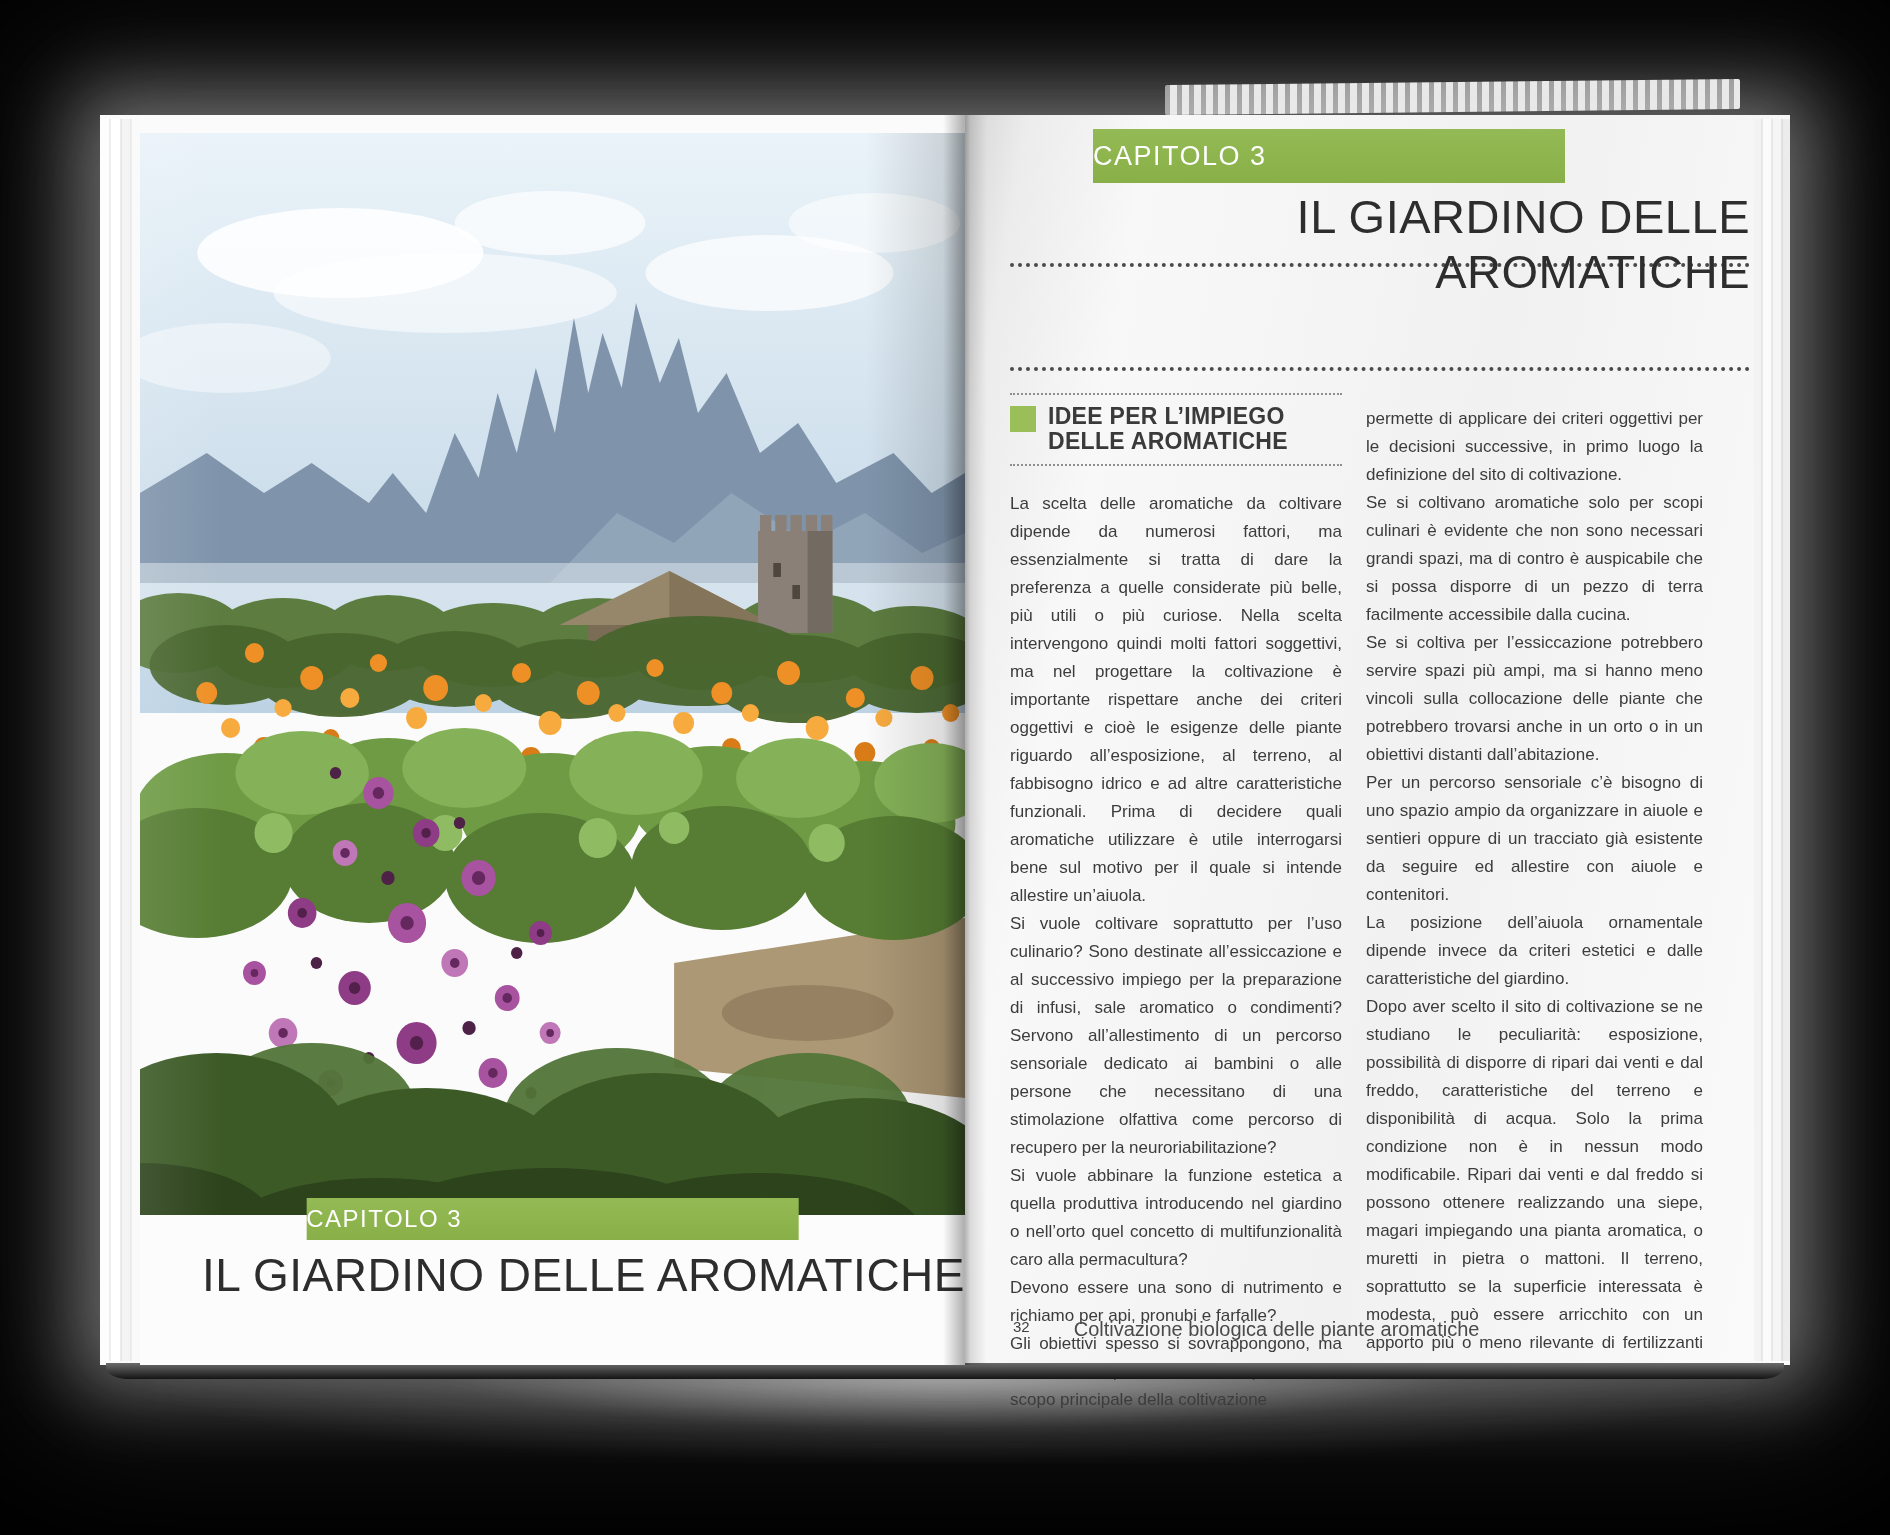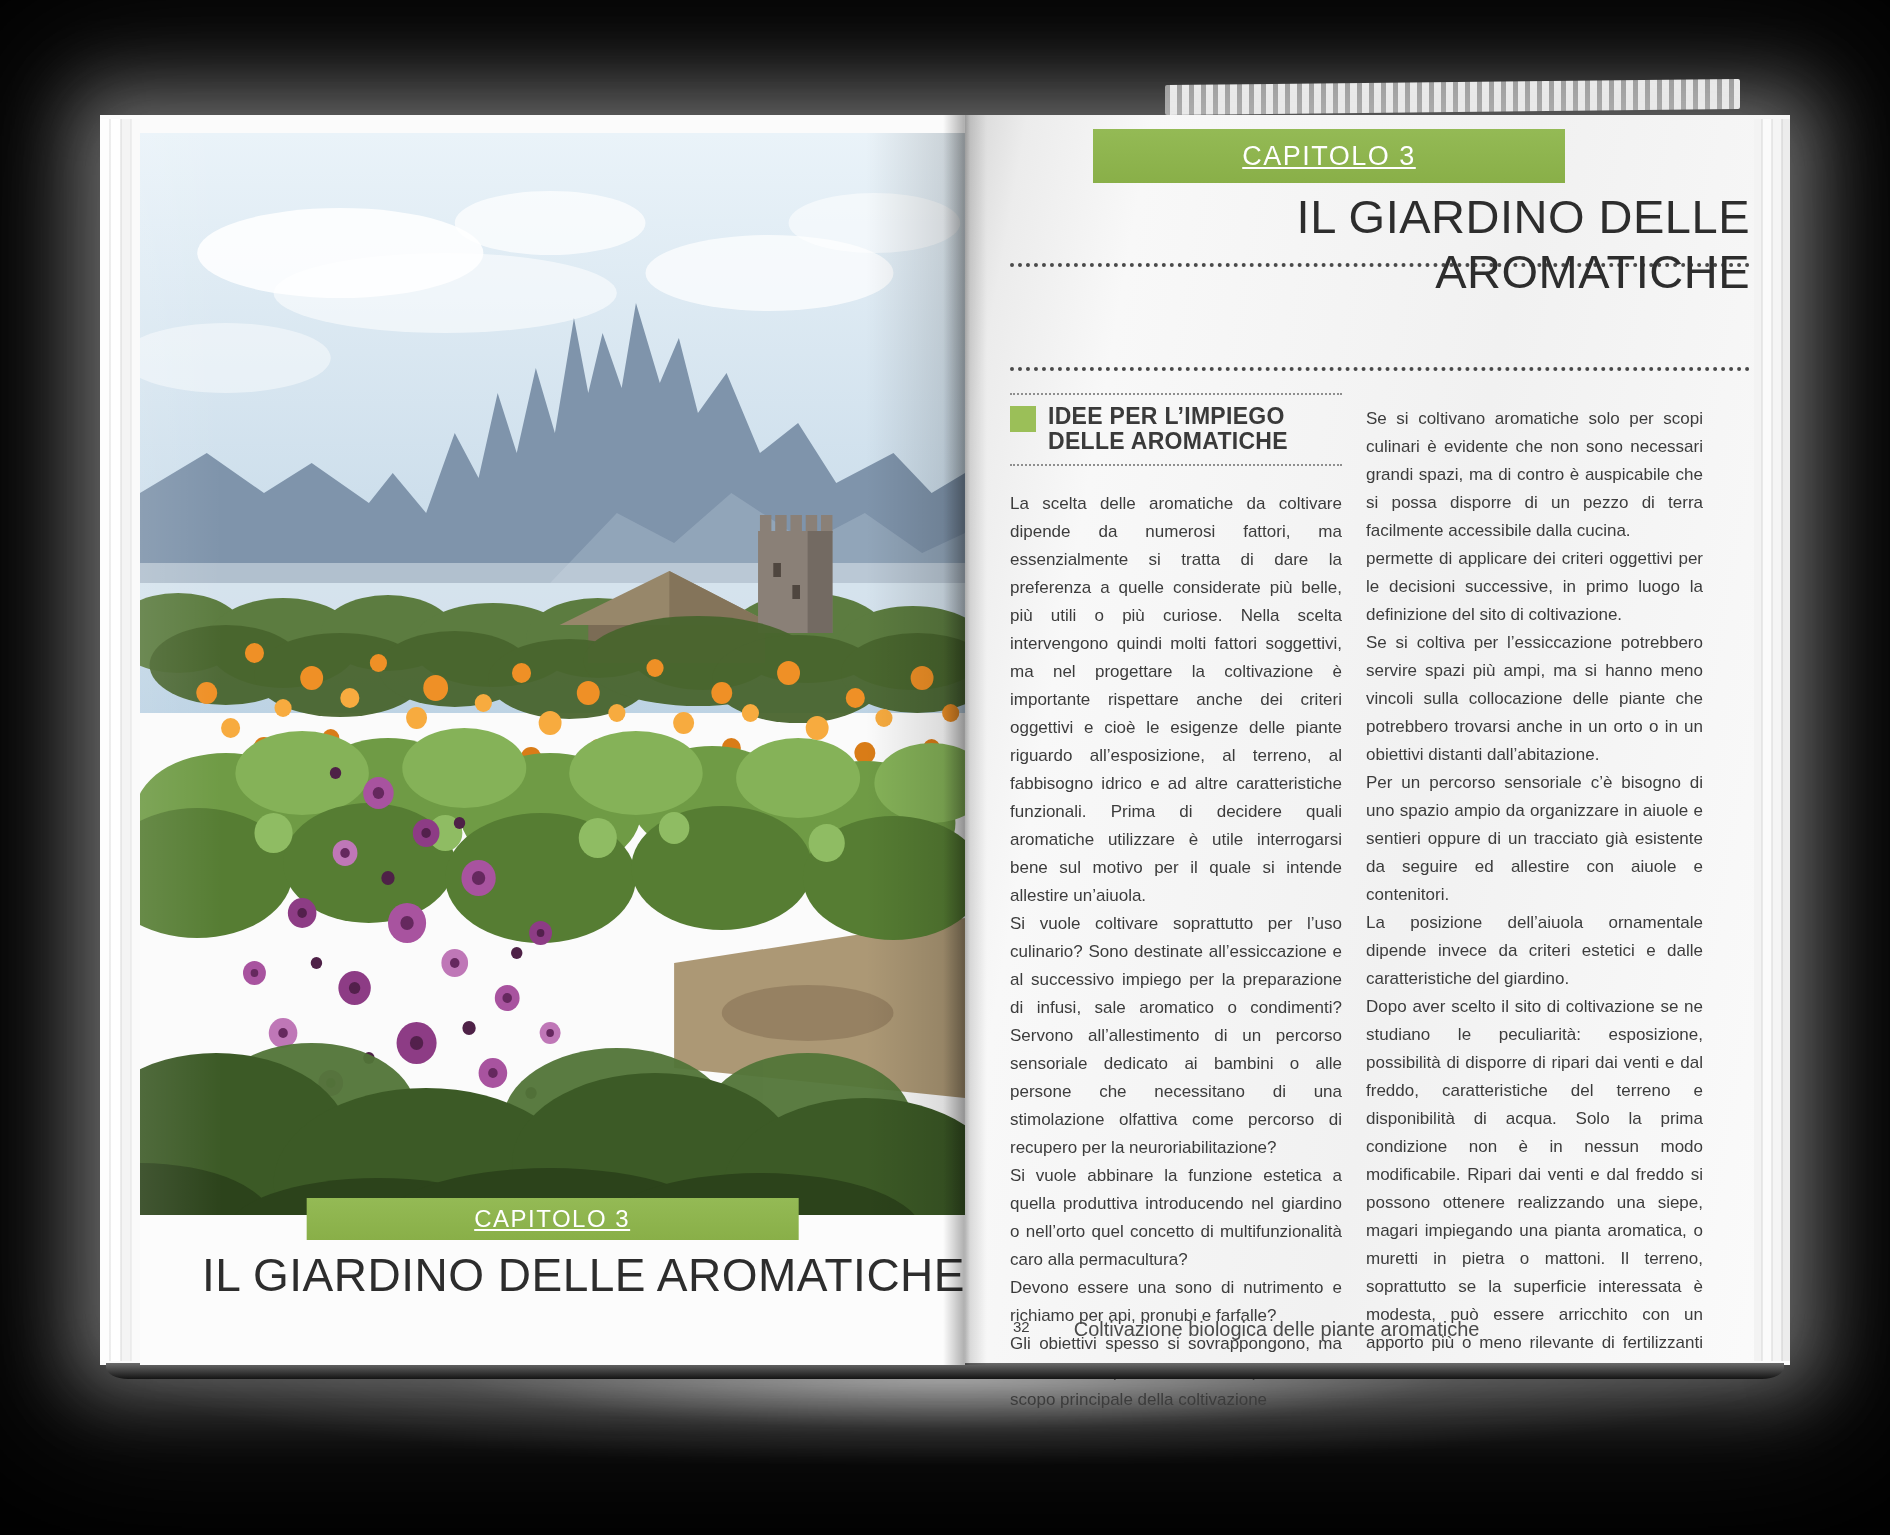--- a/index.html
+++ b/index.html
@@ -35,22 +35,22 @@
     background:linear-gradient(90deg,#fdfdfd 0 9px,#dcdcdc 10px,#ffffff 11px 20px,#d8d8d8 21px,#f4f4f4 22px 30px,#e2e2e2 31px,#fafafa 32px 40px);}
   .edge-strips.right{right:0;width:36px;
     background:linear-gradient(90deg,#f3f3f3 0 7px,#d7d7d7 8px,#fbfbfb 9px 17px,#d7d7d7 18px,#f5f5f5 19px 27px,#cfcfcf 28px,#ececec 29px 36px);}
 
   
   .photo{position:absolute;left:40px;top:18px;width:825px;height:1082px;overflow:hidden;}
   .photo svg{display:block;width:100%;height:100%;}
   .photo-fold-shade{position:absolute;left:40px;top:18px;width:825px;height:1082px;z-index:3;
     background:linear-gradient(90deg,rgba(255,255,255,.10) 0%,rgba(0,0,0,0) 10%,rgba(0,0,0,0) 88%,rgba(0,0,0,.16) 100%);}
   .white-band{position:absolute;left:40px;right:0;top:1100px;bottom:0;background:#fcfcfc;z-index:4;}
-  .banner{background:linear-gradient(180deg,#94ba55,#89af48);color:#fff;text-align:center;
-    letter-spacing:1.5px;z-index:6;text-decoration:underline;}
+  .banner{background:linear-gradient(180deg,#94ba55,#89af48);color:#fff;text-align:left;
+    letter-spacing:1.5px;z-index:6;}
   .banner-left{position:absolute;left:50%;transform:translateX(-46%);top:1083px;width:492px;height:42px;
     line-height:42px;font-size:24px;}
   .title{color:#2d2d2d;text-align:right;letter-spacing:.5px;font-weight:normal;margin:0;z-index:6;}
   .title-left{position:absolute;left:40px;right:0;top:1133px;font-size:46px;}
 
   
   .banner-right{position:absolute;left:128px;top:14px;width:472px;height:54px;line-height:54px;font-size:27px;}
   .title-right{position:absolute;left:45px;width:740px;top:74px;font-size:47px;}
   .rule{position:absolute;left:45px;width:740px;border-top:4px dotted #4a4a4a;height:0;}
   .rule-1{top:148px;}
@@ -309,22 +309,22 @@
           <span class="section-title">IDEE PER L’IMPIEGO DELLE AROMATICHE</span>
         </div>
         <p>La scelta delle aromatiche da coltivare dipende da numerosi fattori, ma essenzialmente si tratta di dare la preferenza a quelle considerate più belle, più utili o più curiose. Nella scelta intervengono quindi molti fattori soggettivi, ma nel progettare la coltivazione è importante rispettare anche dei criteri oggettivi e cioè le esigenze delle piante riguardo all’esposizione, al terreno, al fabbisogno idrico e ad altre caratteristiche funzionali. Prima di decidere quali aromatiche utilizzare è utile interrogarsi bene sul motivo per il quale si intende allestire un’aiuola.</p>
         <p>Si vuole coltivare soprattutto per l’uso culinario? Sono destinate all’essiccazione e al successivo impiego per la preparazione di infusi, sale aromatico o condimenti? Servono all’allestimento di un percorso sensoriale dedicato ai bambini o alle persone che necessitano di una stimolazione olfattiva come percorso di recupero per la neuroriabilitazione?</p>
         <p>Si vuole abbinare la funzione estetica a quella produttiva introducendo nel giardino o nell’orto quel concetto di multifunzionalità caro alla permacultura?</p>
         <p>Devono essere una sono di nutrimento e richiamo per api, pronubi e farfalle?</p>
         <p>Gli obiettivi spesso si sovrappongono, ma stabilire inequivocabilmente quale è lo scopo principale della coltivazione</p>
       </div>
 
       <div class="col col-right">
+        <p>permette di applicare dei criteri oggettivi per le decisioni successive, in primo luogo la definizione del sito di coltivazione.</p>
         <p>Se si coltivano aromatiche solo per scopi culinari è evidente che non sono necessari grandi spazi, ma di contro è auspicabile che si possa disporre di un pezzo di terra facilmente accessibile dalla cucina.</p>
-        <p>permette di applicare dei criteri oggettivi per le decisioni successive, in primo luogo la definizione del sito di coltivazione.</p>
         <p>Se si coltiva per l’essiccazione potrebbero servire spazi più ampi, ma si hanno meno vincoli sulla collocazione delle piante che potrebbero trovarsi anche in un orto o in un obiettivi distanti dall’abitazione.</p>
         <p>Per un percorso sensoriale c’è bisogno di uno spazio ampio da organizzare in aiuole e sentieri oppure di un tracciato già esistente da seguire ed allestire con aiuole e contenitori.</p>
         <p>La posizione dell’aiuola ornamentale dipende invece da criteri estetici e dalle caratteristiche del giardino.</p>
         <p>Dopo aver scelto il sito di coltivazione se ne studiano le peculiarità: esposizione, possibilità di disporre di ripari dai venti e dal freddo, caratteristiche del terreno e disponibilità di acqua. Solo la prima condizione non è in nessun modo modificabile. Ripari dai venti e dal freddo si possono ottenere realizzando una siepe, magari impiegando una pianta aromatica, o muretti in pietra o mattoni. Il terreno, soprattutto se la superficie interessata è modesta, può essere arricchito con un apporto più o meno rilevante di fertilizzanti oppure può essere sistemato per</p>
       </div>
 
       <div class="footer">
         <span class="page-number">32</span>
         <span class="book-title">Coltivazione biologica delle piante aromatiche</span>
       </div>

